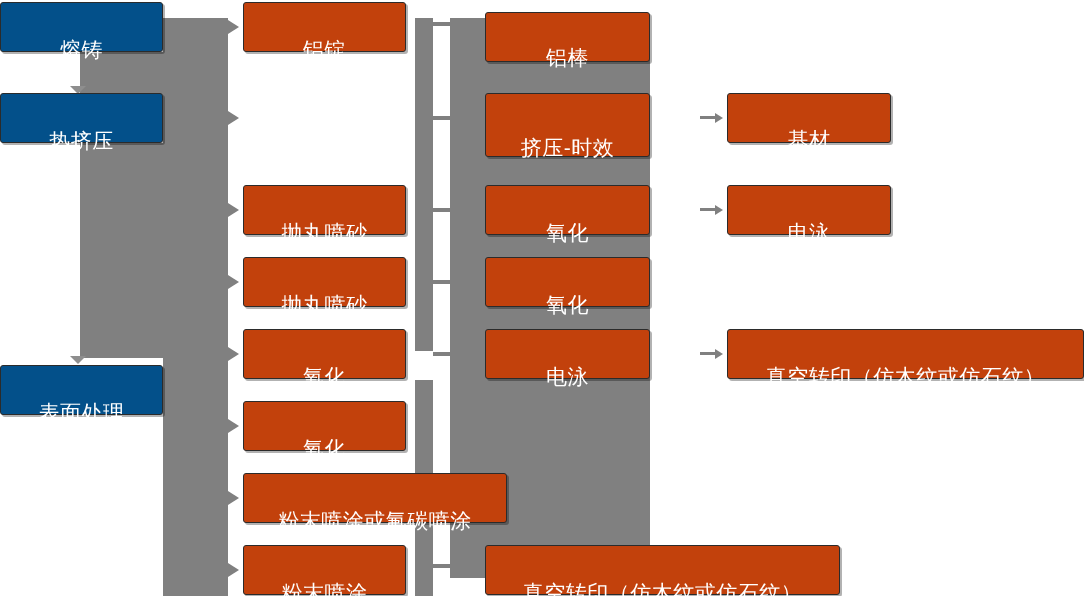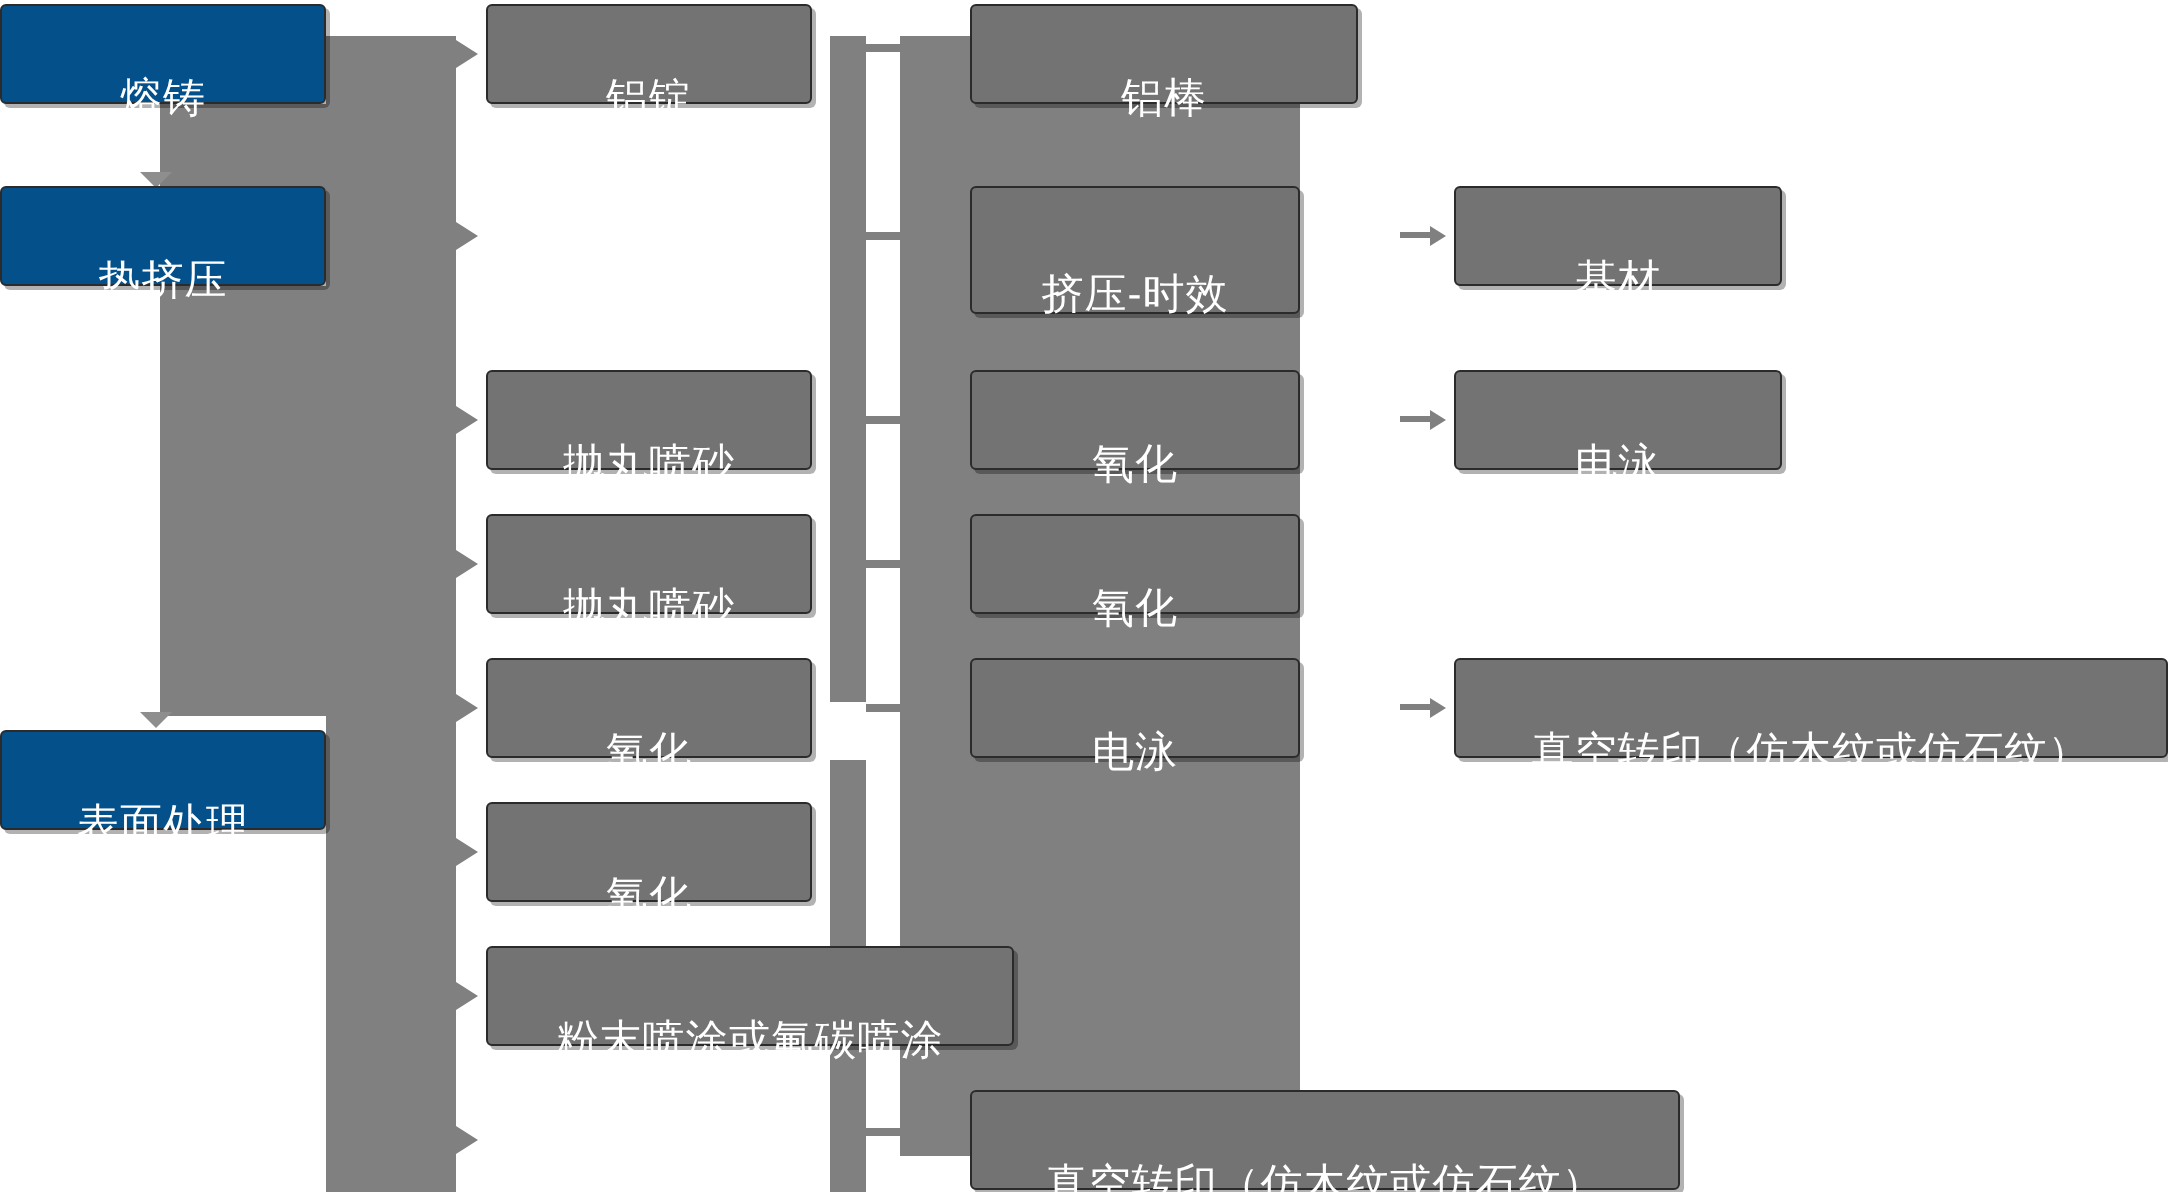--- a/index.html
+++ b/index.html
@@ -66,21 +66,21 @@
     color: #ffffff;
     border: 1px solid #2b2b2b;
     border-radius: 3px;
     font-size: 21px;
     line-height: 1;
     white-space: nowrap;
     box-shadow: 2px 2px 0 rgba(0,0,0,0.30);
     letter-spacing: 0.5px;
   }
   .node.dark  { background: #03508A; }
-  .node.light { background: #737373; }
+  .node.light { background: #c2410c; }
   .node-label {
     pointer-events: none;
     margin-top: 44px;
   }
 </style>
 </head>
 <body>
 
 <div id="canvas">
 
@@ -145,22 +145,25 @@
   </div>
   <div class="node light" style="left:243px; top:329px; width:163px; height:50px;">
     <span class="node-label">氧化</span>
   </div>
   <div class="node light" style="left:243px; top:401px; width:163px; height:50px;">
     <span class="node-label">氧化</span>
   </div>
   <div class="node light" style="left:243px; top:473px; width:264px; height:50px;">
     <span class="node-label">粉末喷涂或氟碳喷涂</span>
   </div>
+  <div class="node light" style="left:243px; top:545px; width:163px; height:50px;">
+    <span class="node-label">粉末喷涂</span>
+  </div>
 
-  <div class="node light" style="left:485px; top:2px; width:194px; height:50px;">
+  <div class="node light" style="left:485px; top:12px; width:165px; height:50px;font-family:Liberation Mono, monospace;">
     <span class="node-label">铝棒</span>
   </div>
   <div class="node light" style="left:485px; top:93px; width:165px; height:64px;">
     <span class="node-label">挤压-时效</span>
   </div>
   <div class="node light" style="left:485px; top:185px; width:165px; height:50px;">
     <span class="node-label">氧化</span>
   </div>
   <div class="node light" style="left:485px; top:257px; width:165px; height:50px;">
     <span class="node-label">氧化</span>

